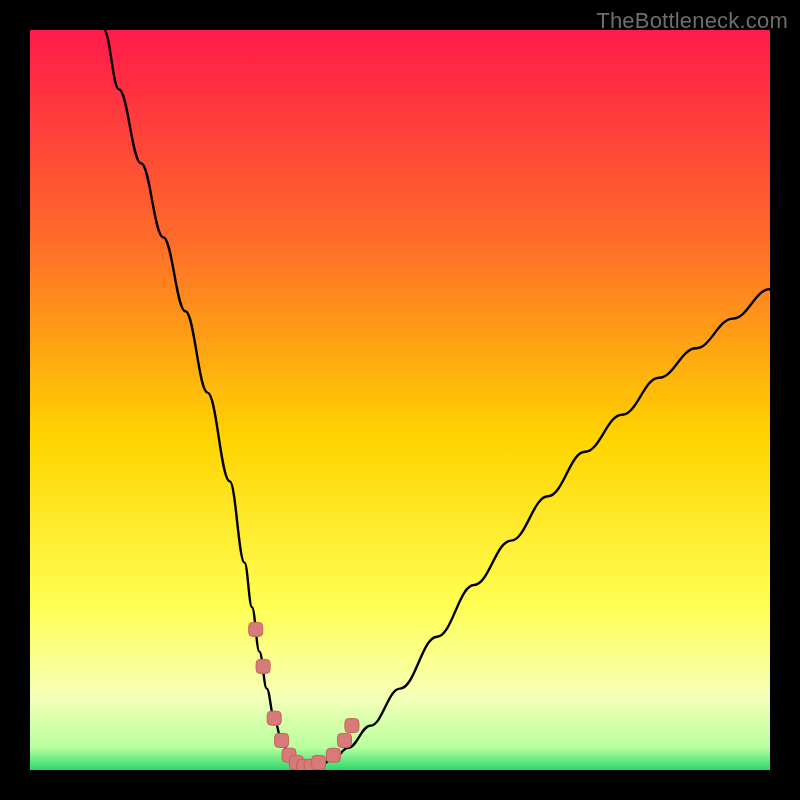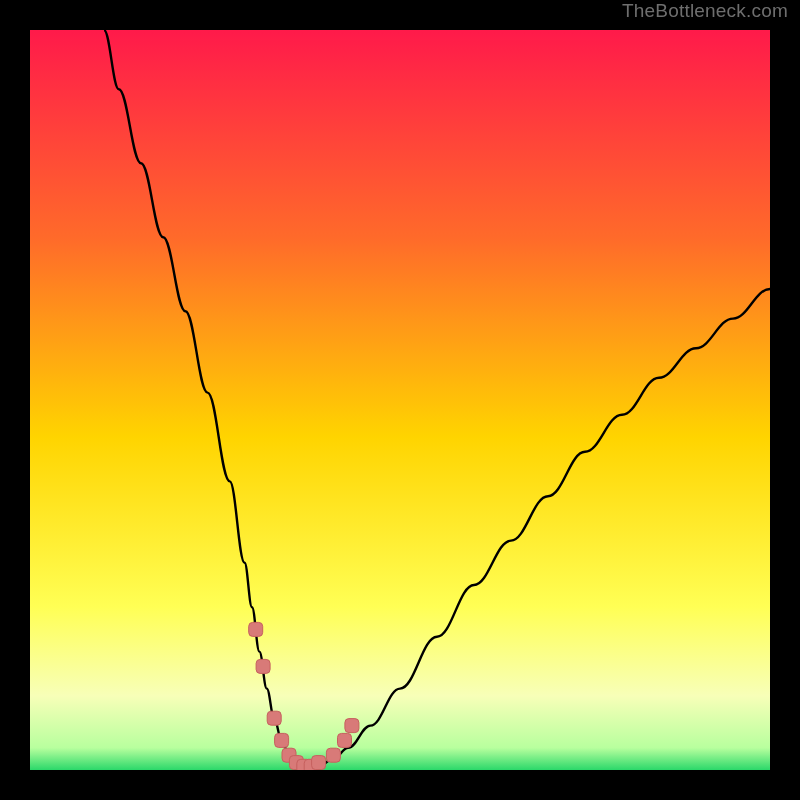--- a/index.html
+++ b/index.html
@@ -6,24 +6,24 @@
     margin: 0;
     padding: 0;
     width: 800px;
     height: 800px;
     background: #000;
     position: relative;
     font-family: Arial, sans-serif;
   }
   .watermark {
     position: absolute;
-    top: 0;
+    top: 8px;
     right: 12px;
     color: #6e6e6e;
-    font-size: 19px;
+    font-size: 22px;
     font-weight: 500;
     letter-spacing: 0.2px;
     z-index: 10;
   }
   .plot-area {
     position: absolute;
     left: 30px;
     top: 30px;
     width: 740px;
     height: 740px;

